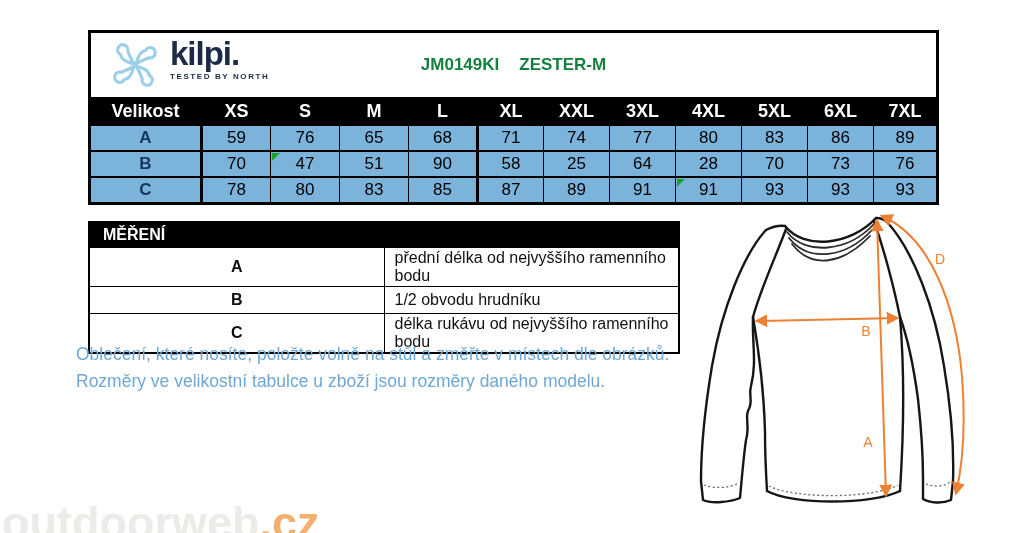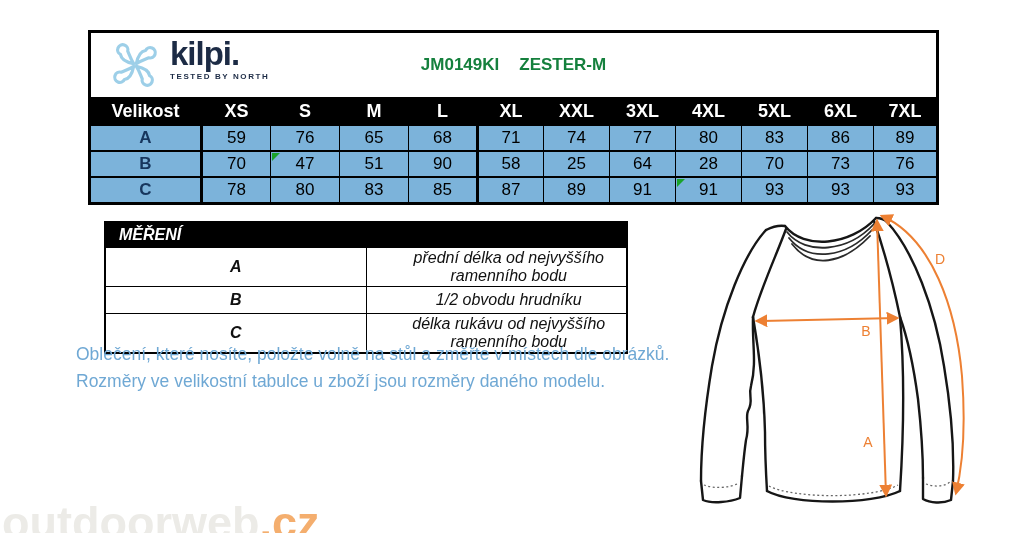--- a/index.html
+++ b/index.html
@@ -24,29 +24,29 @@
   
   .logo-block{position:absolute;left:16px;top:4px;display:flex;gap:7px;}
   .logo-txt{display:flex;flex-direction:column;align-items:flex-start;}
   .kilpi-name{font-size:33px;font-weight:bold;color:#1c2b45;line-height:34px;letter-spacing:-1px;}
   .kilpi-tag{font-size:8px;font-weight:bold;color:#1c2b45;letter-spacing:1.6px;margin-top:1px;}
   .product-code{position:absolute;left:0;right:0;top:22px;text-align:center;
     font-size:17px;font-weight:bold;color:#15803d;}
   .product-code .gap{display:inline-block;width:20px;}
   
   .meas-table{
-    position:absolute;left:104px;top:221px;width:524px;
-    border-collapse:collapse;table-layout:fixed;border:2px solid #000;font-style:italic;
+    position:absolute;left:88px;top:221px;width:592px;
+    border-collapse:collapse;table-layout:fixed;border:2px solid #000;
   }
   .meas-table td{border:1px solid #000;color:#111;}
   .meas-head td{background:#000;color:#fff;font-weight:bold;font-size:16px;
     text-align:left;padding:3px 0 3px 13px;height:18px;}
   .meas-row td{height:24px;font-size:16px;}
   .meas-row td.mlabel{text-align:center;font-weight:bold;}
-  .meas-row td.mdesc{text-align:center;padding-left:26px;}
+  .meas-row td.mdesc{text-align:left;padding-left:10px;}
   
   .note{position:absolute;left:76px;top:341px;font-size:17.5px;line-height:27px;
     color:var(--note-blue,#6fa8d4);}
   
   .shirt{position:absolute;left:690px;top:204px;}
   
   .watermark{position:absolute;left:2px;bottom:-16px;font-size:45px;font-weight:bold;
     color:#ecebe7;letter-spacing:0;}
   .watermark .wm-cz{color:#f4ae6e;}
 </style>

